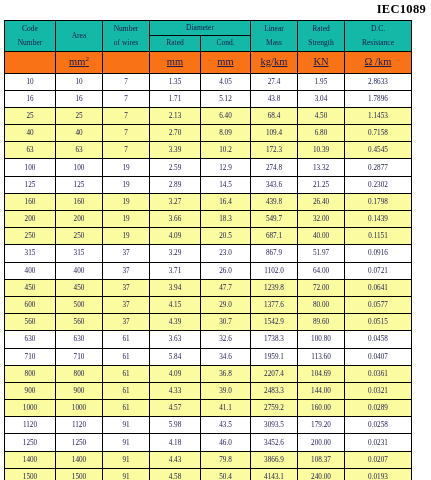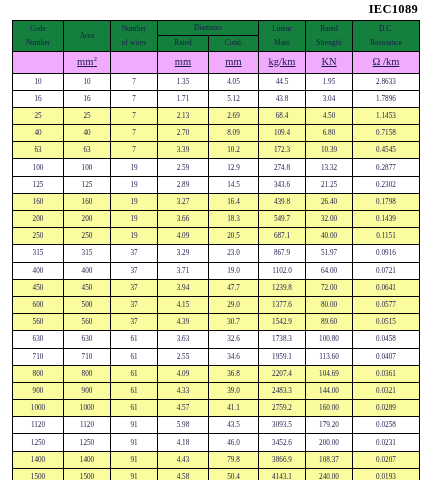--- a/index.html
+++ b/index.html
@@ -12,21 +12,21 @@
     height: 480px;
     font-family: "Liberation Serif", "DejaVu Serif", serif;
     color: #1a1a4e;
     overflow: hidden;
   }
   .page {
     position: relative;
     width: 431px;
     height: 480px;
     box-sizing: border-box;
-    padding: 0 12px;
+    padding: 0 4px;
   }
   .doc-title {
     text-align: right;
     font-weight: bold;
     font-size: 12.5px;
     color: #000000;
     letter-spacing: 0.3px;
     padding: 2px 1px 3px 0;
     font-family: "Liberation Serif", "DejaVu Serif", serif;
   }
@@ -39,32 +39,32 @@
   table.spec th,
   table.spec td {
     border: 1px solid #000000;
     text-align: center;
     vertical-align: middle;
     padding: 0;
     font-weight: normal;
   }
   
   thead th {
-    background: #15803d;
+    background: #14b8a6;
     font-size: 7.5px;
     line-height: 1.9;
     color: #1a1a4e;
   }
   th.stack span {
     display: block;
   }
   th.units {
     font-size: 10.5px;
     height: 21px;
-    background: #f0abfc;
+    background: #f97316;
   }
   th.units .u {
     text-decoration: underline;
     text-underline-offset: 1px;
   }
   sup {
     font-size: 7px;
     vertical-align: super;
     line-height: 0;
   }
@@ -155,40 +155,40 @@
       </tr>
     </thead>
 
     <tbody id="table-body">
         <tr class="band-white grp-start">
           <td>10</td>
           <td>10</td>
           <td>7</td>
           <td>1.35</td>
           <td>4.05</td>
-          <td>44.5</td>
+          <td>27.4</td>
           <td>1.95</td>
           <td>2.8633</td>
         </tr>
         <tr class="band-white grp-end">
           <td>16</td>
           <td>16</td>
           <td>7</td>
           <td>1.71</td>
           <td>5.12</td>
           <td>43.8</td>
           <td>3.04</td>
           <td>1.7896</td>
         </tr>
         <tr class="band-yellow grp-start">
           <td>25</td>
           <td>25</td>
           <td>7</td>
           <td>2.13</td>
-          <td>2.69</td>
+          <td>6.40</td>
           <td>68.4</td>
           <td>4.50</td>
           <td>1.1453</td>
         </tr>
         <tr class="band-yellow">
           <td>40</td>
           <td>40</td>
           <td>7</td>
           <td>2.70</td>
           <td>8.09</td>
@@ -264,21 +264,21 @@
           <td>23.0</td>
           <td>867.9</td>
           <td>51.97</td>
           <td>0.0916</td>
         </tr>
         <tr class="band-white grp-end">
           <td>400</td>
           <td>400</td>
           <td>37</td>
           <td>3.71</td>
-          <td>19.0</td>
+          <td>26.0</td>
           <td>1102.0</td>
           <td>64.00</td>
           <td>0.0721</td>
         </tr>
         <tr class="band-yellow grp-start">
           <td>450</td>
           <td>450</td>
           <td>37</td>
           <td>3.94</td>
           <td>47.7</td>
@@ -313,21 +313,21 @@
           <td>3.63</td>
           <td>32.6</td>
           <td>1738.3</td>
           <td>100.80</td>
           <td>0.0458</td>
         </tr>
         <tr class="band-white grp-end">
           <td>710</td>
           <td>710</td>
           <td>61</td>
-          <td>2.55</td>
+          <td>5.84</td>
           <td>34.6</td>
           <td>1959.1</td>
           <td>113.60</td>
           <td>0.0407</td>
         </tr>
         <tr class="band-yellow grp-start">
           <td>800</td>
           <td>800</td>
           <td>61</td>
           <td>4.09</td>

